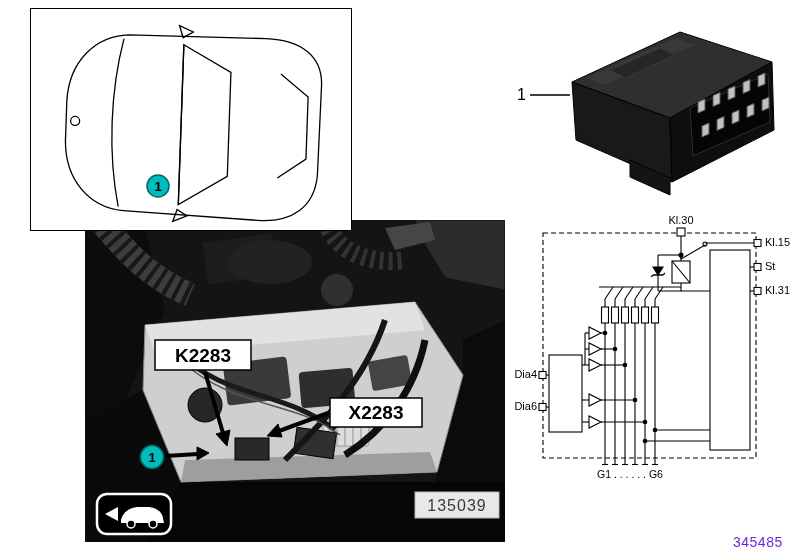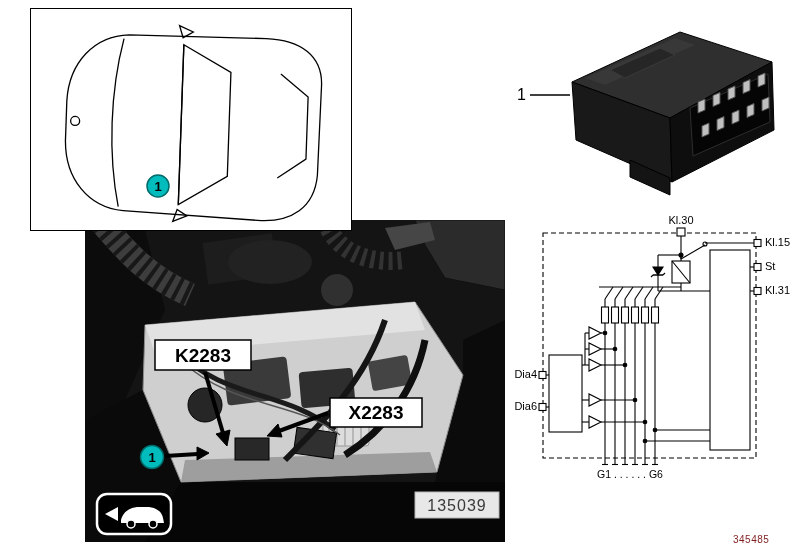--- a/index.html
+++ b/index.html
@@ -1,21 +1,21 @@
 <!DOCTYPE html>
 <html><head>
 <meta charset="utf-8">
 <style>
   html,body{margin:0;padding:0;background:#fff;}
   #stage{position:relative;width:800px;height:560px;background:#fff;overflow:hidden;
          font-family:"Liberation Sans",sans-serif;}
   .abs{position:absolute;}
   svg text{font-family:"Liberation Sans",sans-serif;}
   .panel-border{border:1px solid #000;background:#fff;box-sizing:border-box;}
-  #doc-number{font-size:10px;color:#7f1d1d;letter-spacing:0.5px;}
+  #doc-number{font-size:14px;color:#6d28d9;letter-spacing:0.5px;}
 </style>
 </head>
 <body>
 
 <div id="stage">
 
   <div class="abs" style="left:85px;top:220px;width:420px;height:322px;">
     <svg width="420" height="322" viewBox="0 0 420 322">
       <rect x="0" y="0" width="420" height="322" fill="#141414"></rect>
 

